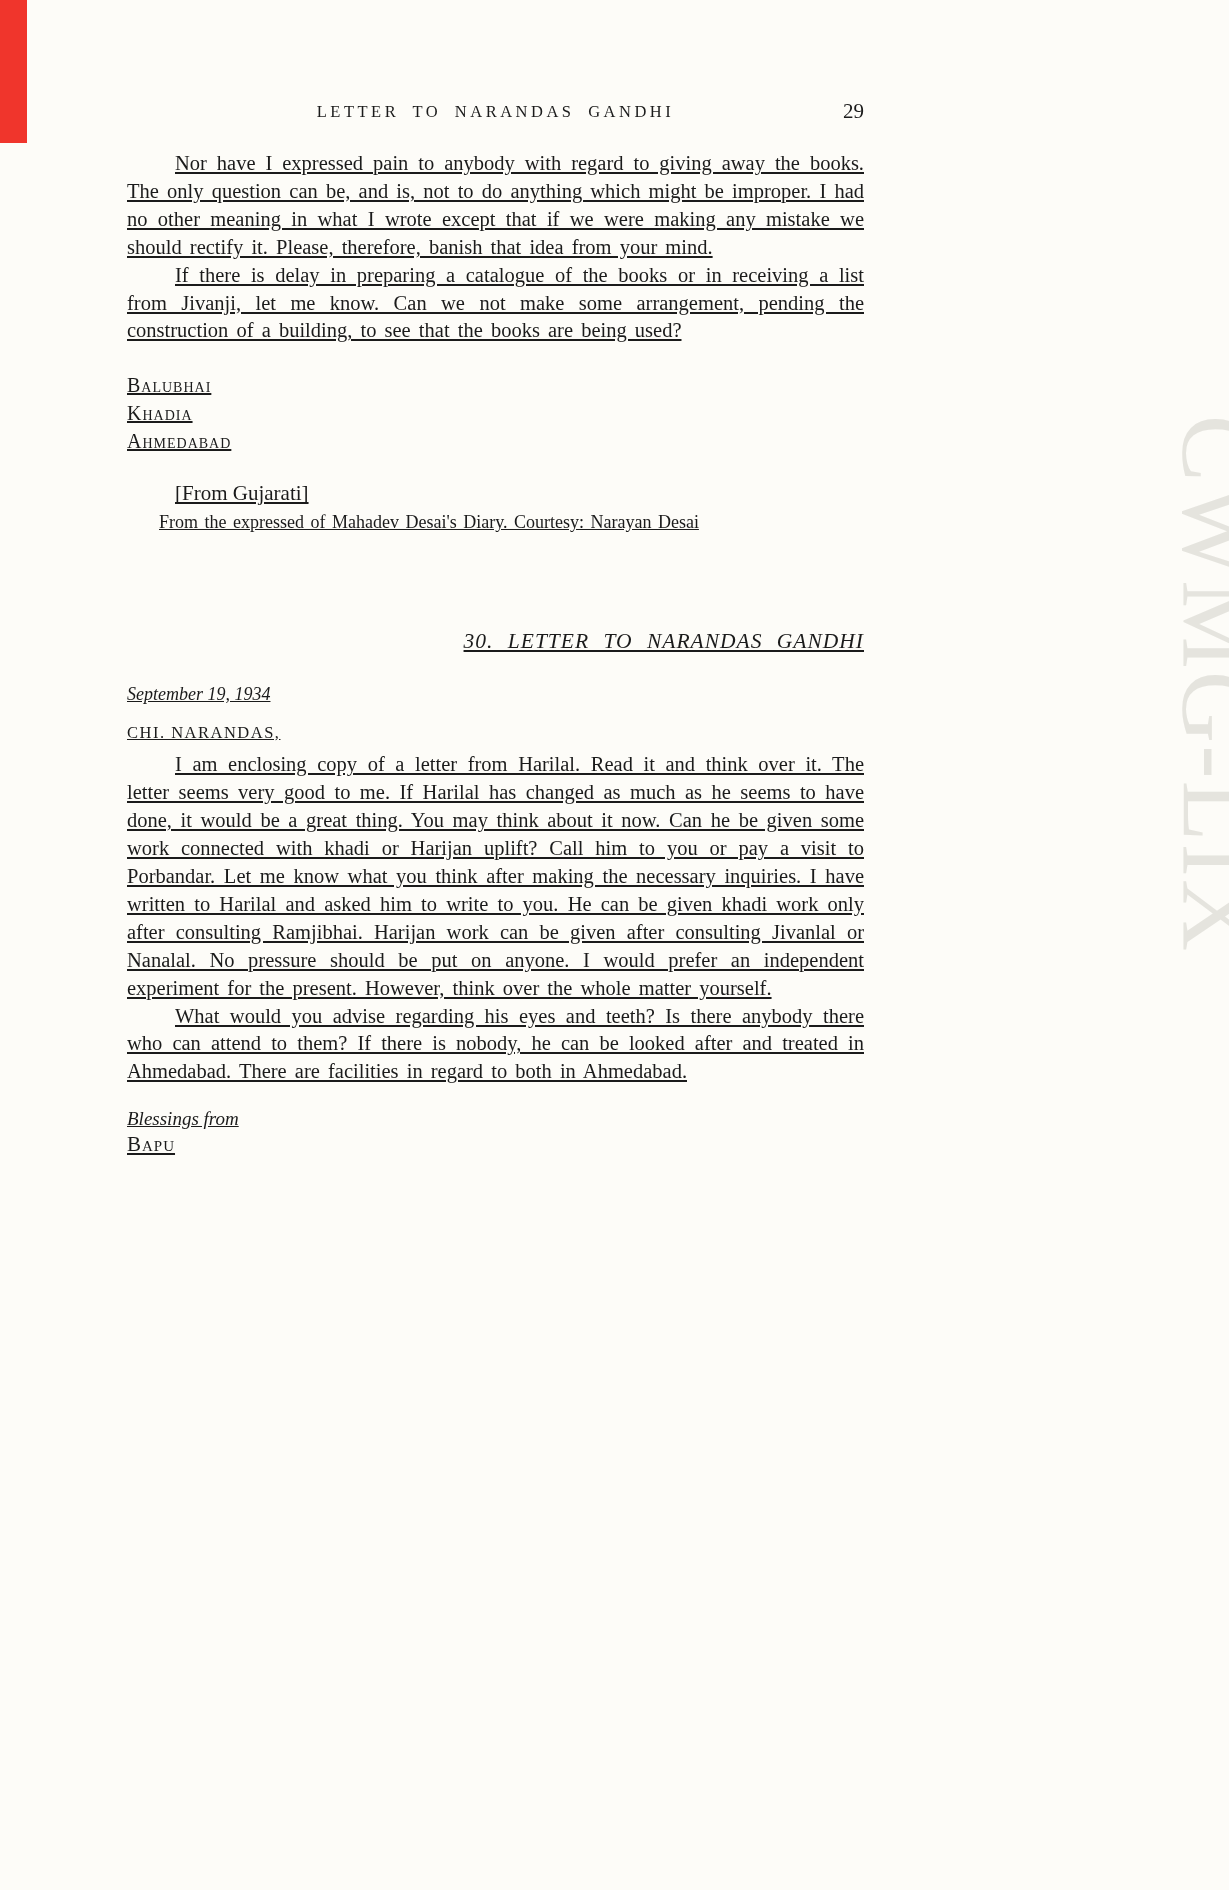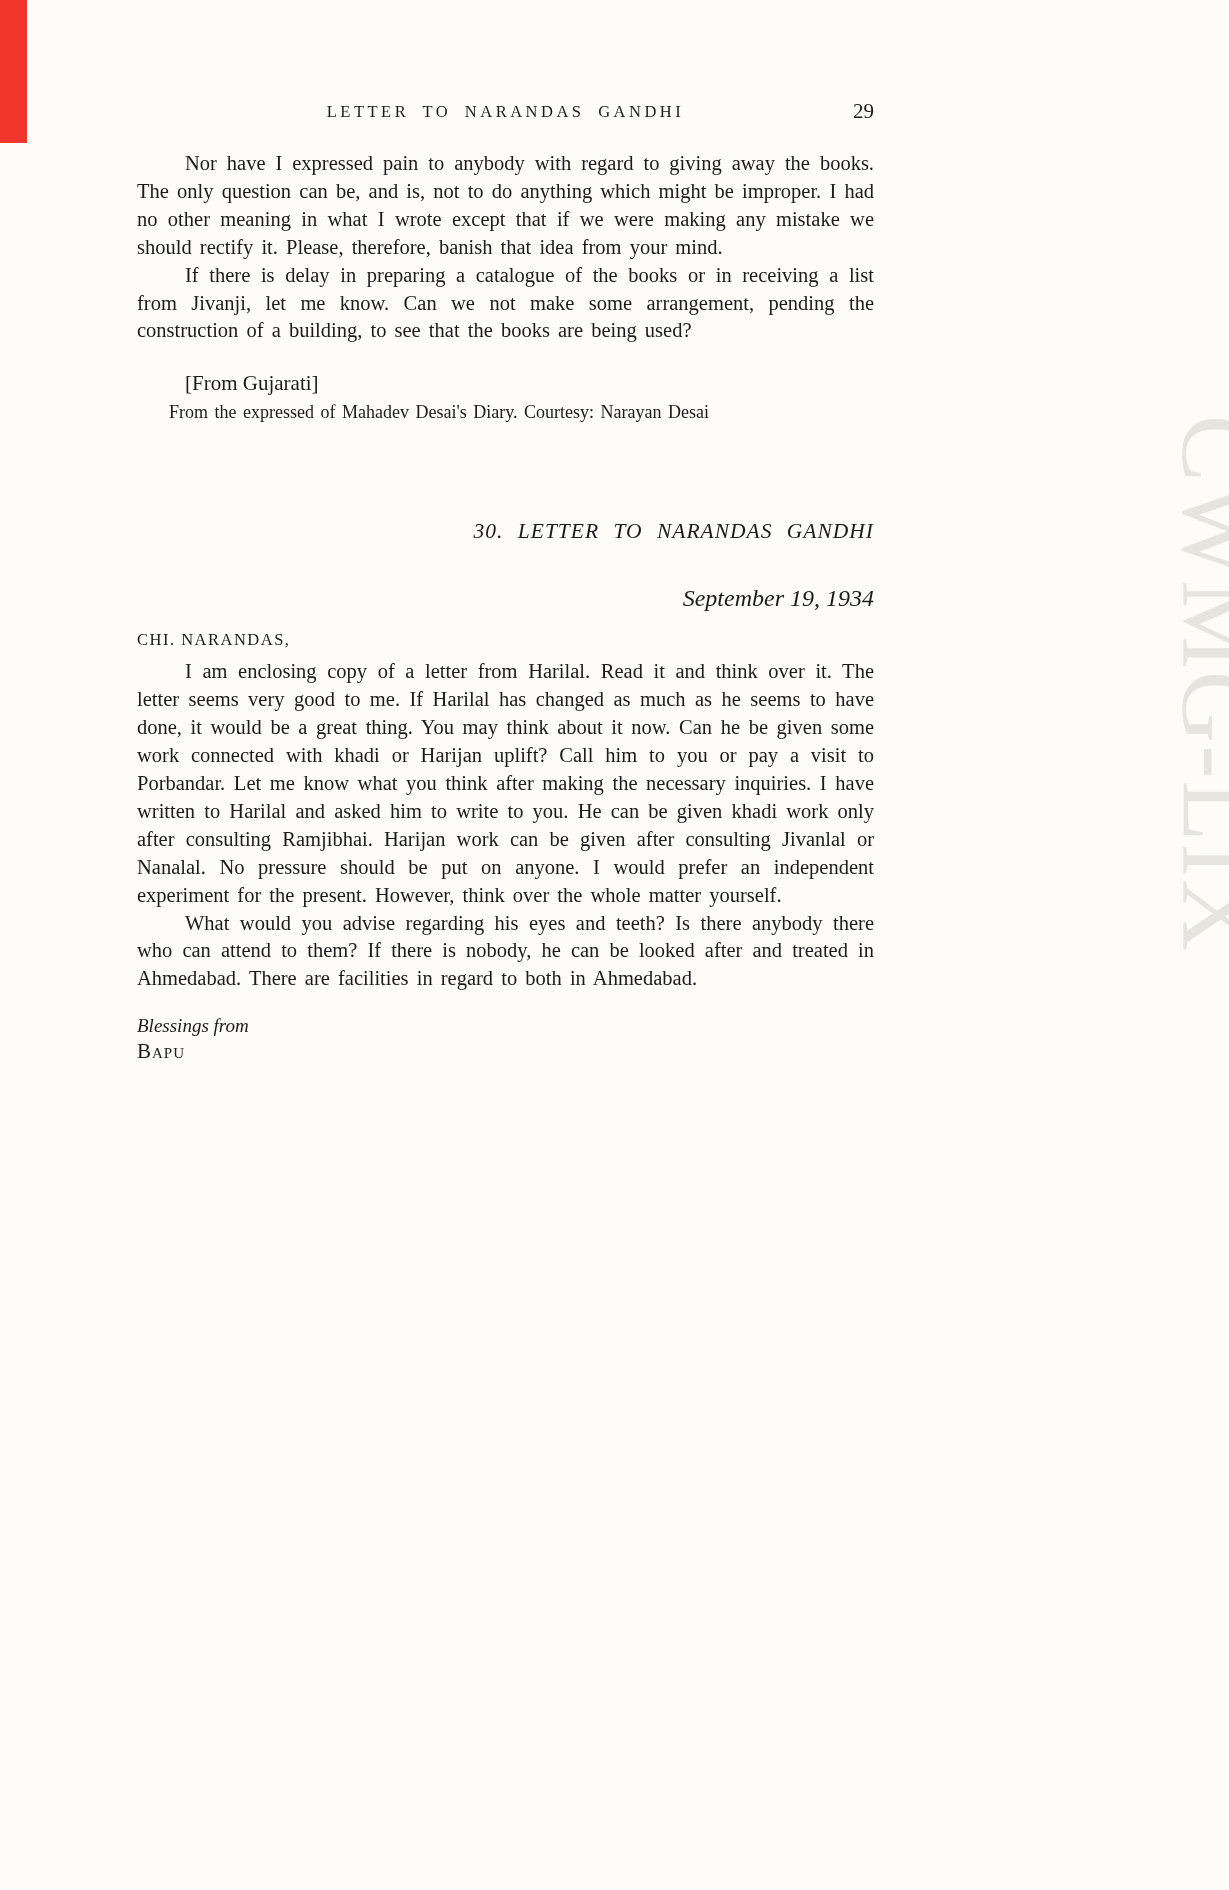--- a/index.html
+++ b/index.html
@@ -28,24 +28,25 @@
     font-size: 100px;
     line-height: 1;
     color: #e5e4de;
     letter-spacing: 2px;
     user-select: none;
     z-index: 0;
     font-family: "Liberation Serif", serif;
   }
   .content {
     position: absolute;
-    left: 137px;
+    left: 127px;
     top: 102px;
     width: 737px;
     z-index: 1;
+    text-decoration: underline;
   }
   .running-header {
     position: relative;
     height: 30px;
     margin-bottom: 18px;
   }
   .running-header .title {
     position: absolute;
     left: 0; right: 0;
     text-align: center;
@@ -90,24 +91,24 @@
   }
   .section-heading {
     margin-top: 96px;
     text-align: right;
     font-style: italic;
     font-size: 21.5px;
     letter-spacing: 1px;
     word-spacing: 8px;
   }
   .letter-date {
-    margin-top: 41px;
-    text-align: right;
+    margin-top: 30px;
+    text-align: left;
     font-style: italic;
-    font-size: 24px;
+    font-size: 18px;
   }
   .salutation {
     margin-top: 18px;
     font-size: 16.5px;
     letter-spacing: 1.5px;
   }
   .closing-block {
     margin-top: 22px;
   }
   .closing-line {
@@ -134,20 +135,25 @@
   <div class="content">
 
     <div class="running-header">
       <div class="title">LETTER TO NARANDAS GANDHI</div>
       <div class="pagenum">29</div>
     </div>
 
     <p class="body">Nor have I expressed pain to anybody with regard to giving away the books.  The only question can be, and is, not to do anything which might be improper.  I had no other meaning in what I wrote except that if we were making any mistake we should rectify it.  Please, therefore, banish that idea from your mind.</p>
     <p class="body">If there is delay in preparing a catalogue of the books or in receiving a list from Jivanji, let me know.  Can we not make some arrangement, pending the construction of a building, to see that the books are being used?</p>
 
+    <div class="sig-block">
+      <div class="sig-line">Balubhai</div>
+      <div class="sig-line">Khadia</div>
+      <div class="sig-line">Ahmedabad</div>
+    </div>
 
     <div class="from-gujarati">[From Gujarati]</div>
     <div class="source-note">From the expressed of Mahadev Desai's Diary. Courtesy: Narayan Desai</div>
 
     <div class="section-heading">30.  LETTER TO NARANDAS GANDHI</div>
 
     <div class="letter-date">September 19, 1934</div>
 
     <div class="salutation">CHI. NARANDAS,</div>
 

